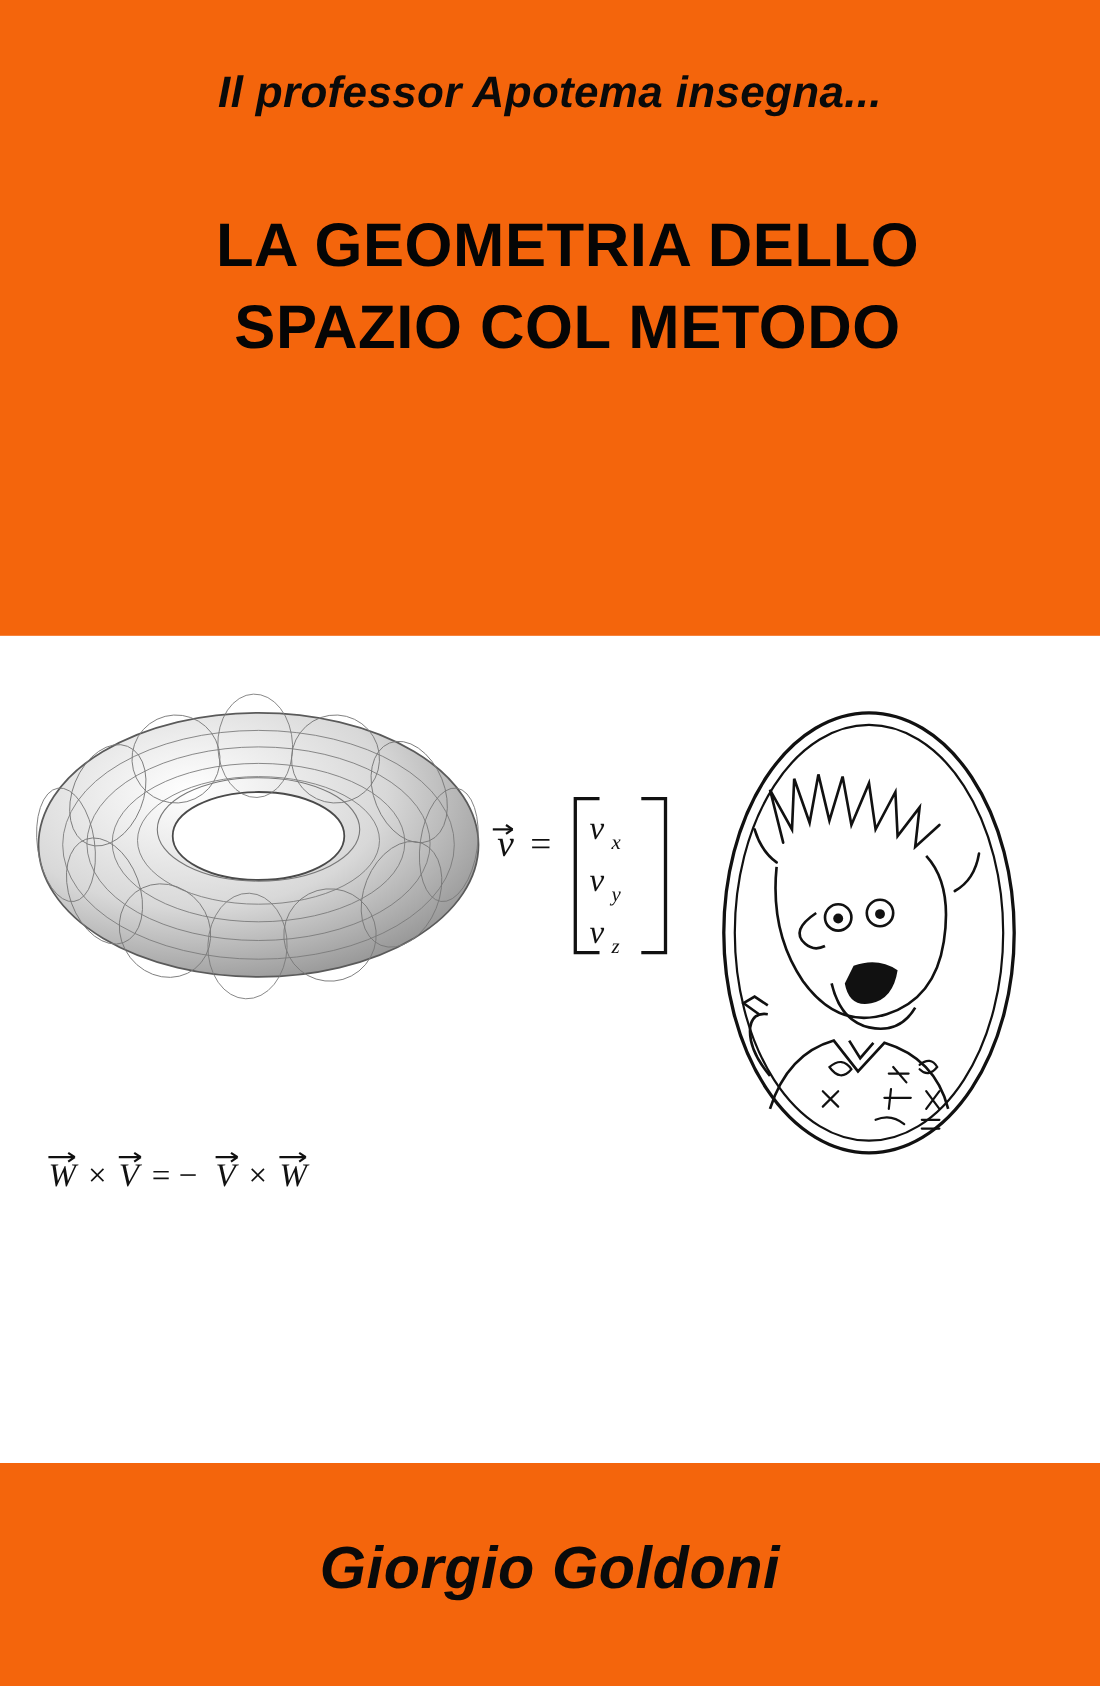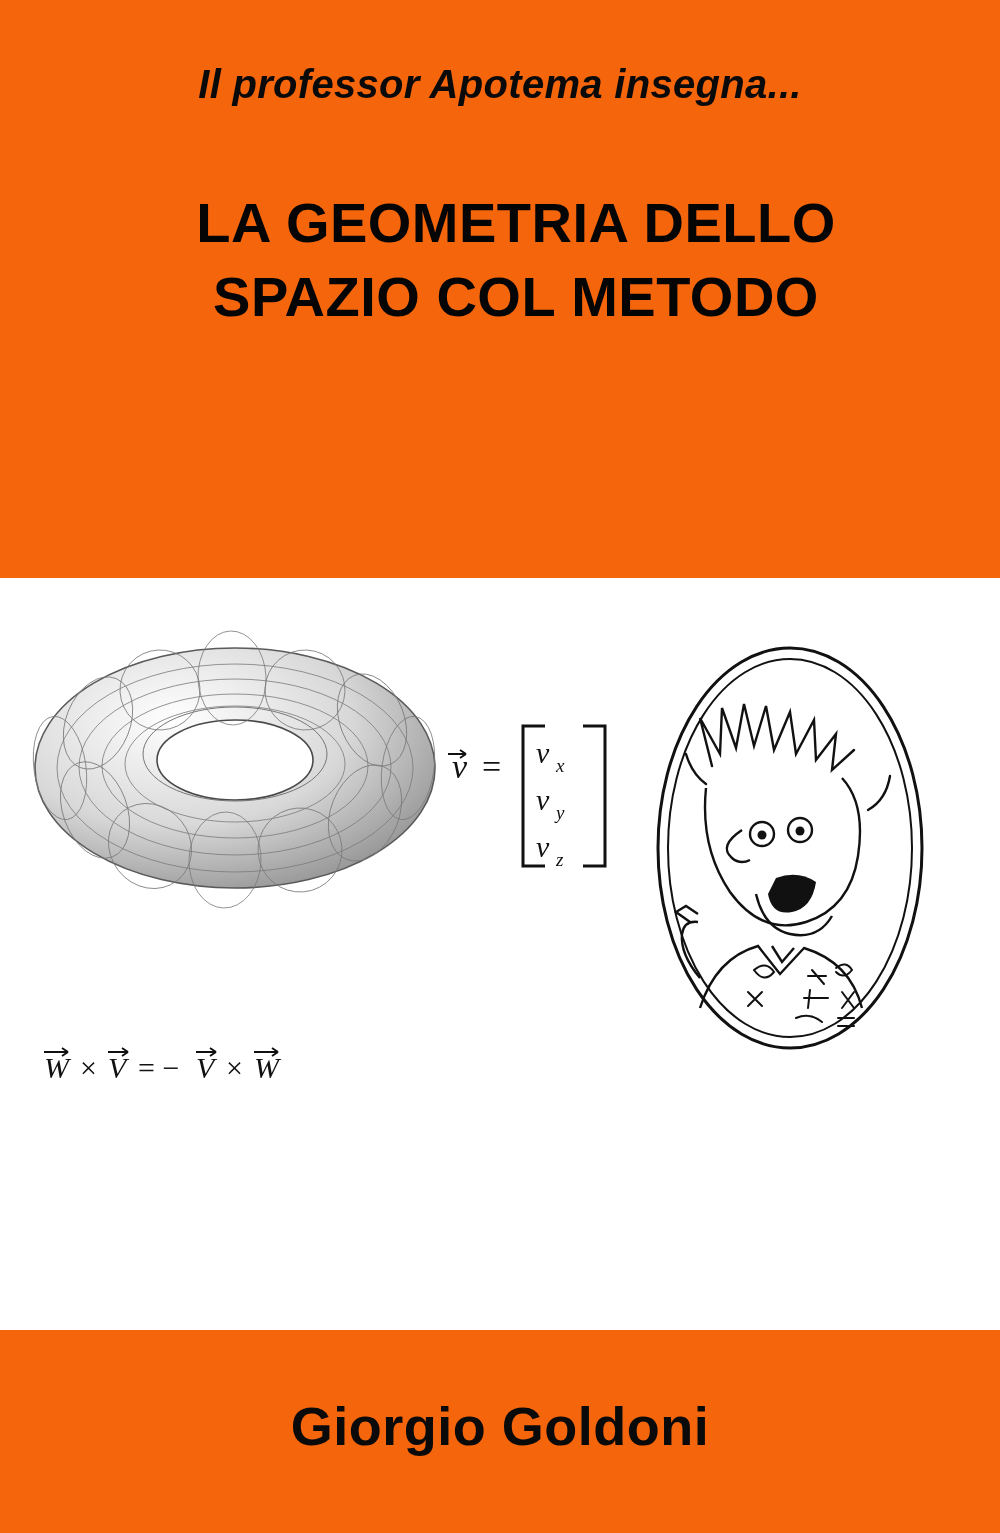--- a/index.html
+++ b/index.html
@@ -56,20 +56,21 @@
 
   
   .author {
     position: absolute;
     top: 1395px;
     left: 0;
     width: 1000px;
     text-align: center;
     font-size: 54px;
     font-weight: bold;
+    font-style: italic;
     color: #0a0a0a;
     letter-spacing: 0.5px;
   }
 </style>
 </head>
 <body>
 
 <div class="cover">
 
   <div class="series-line">Il professor Apotema insegna...</div>

